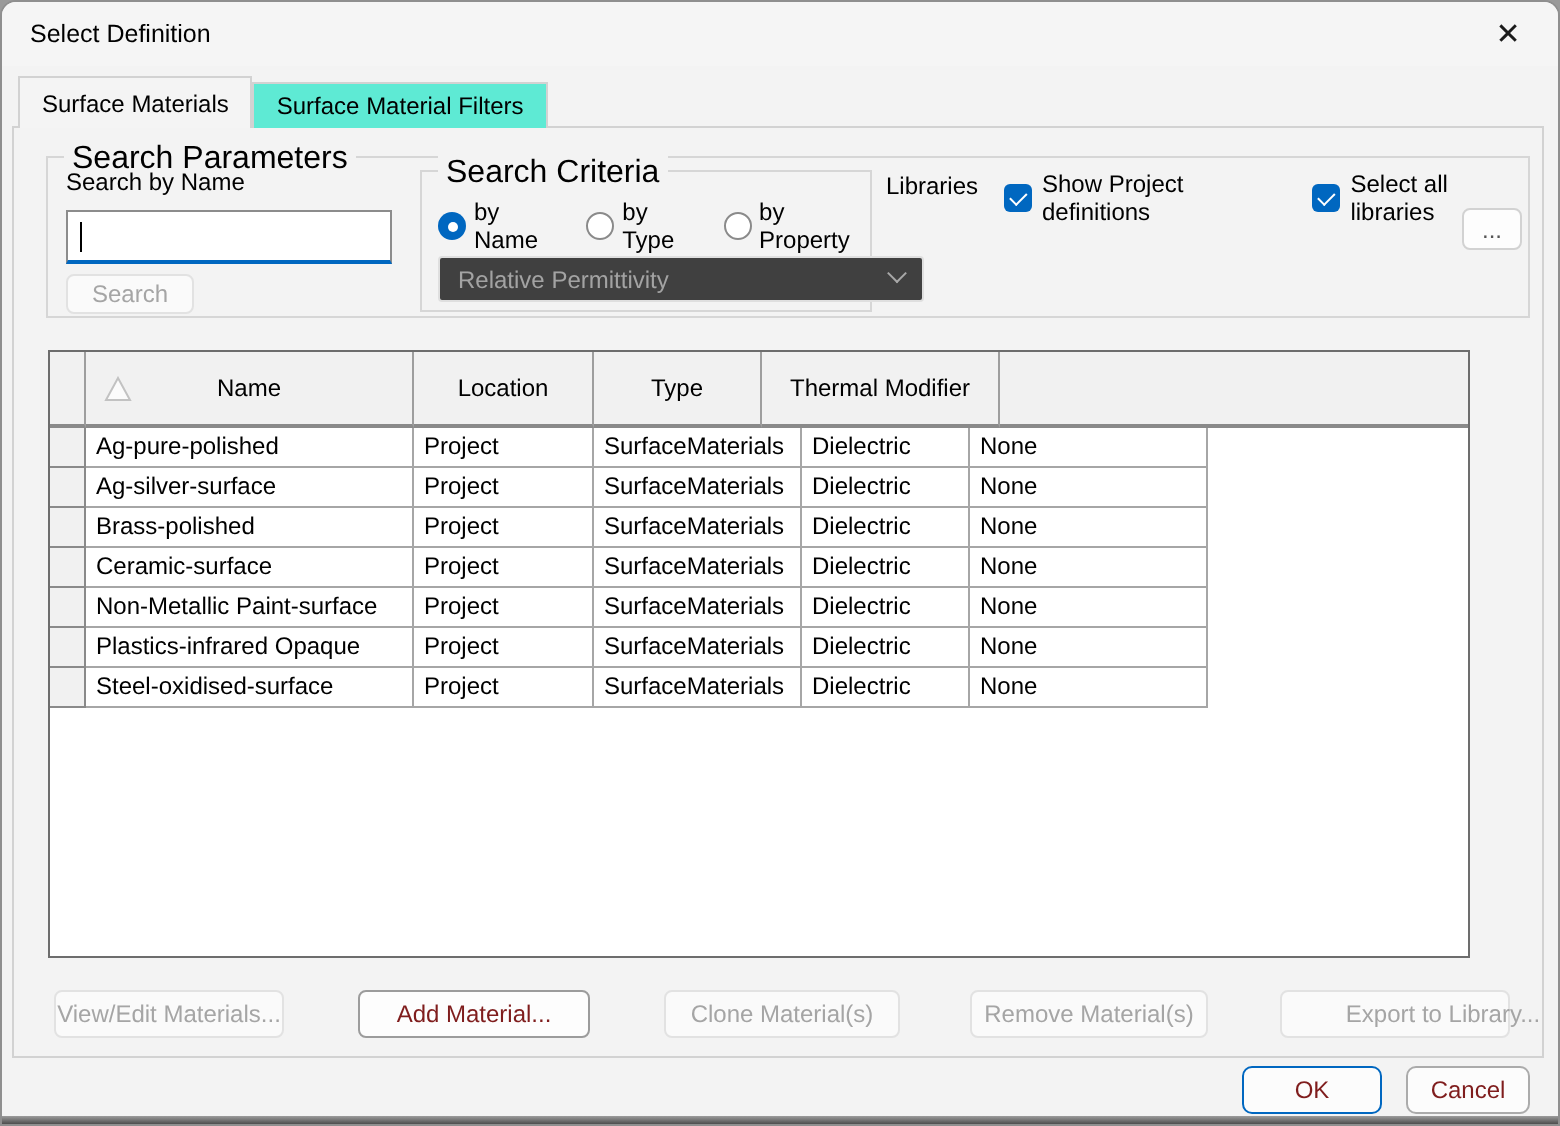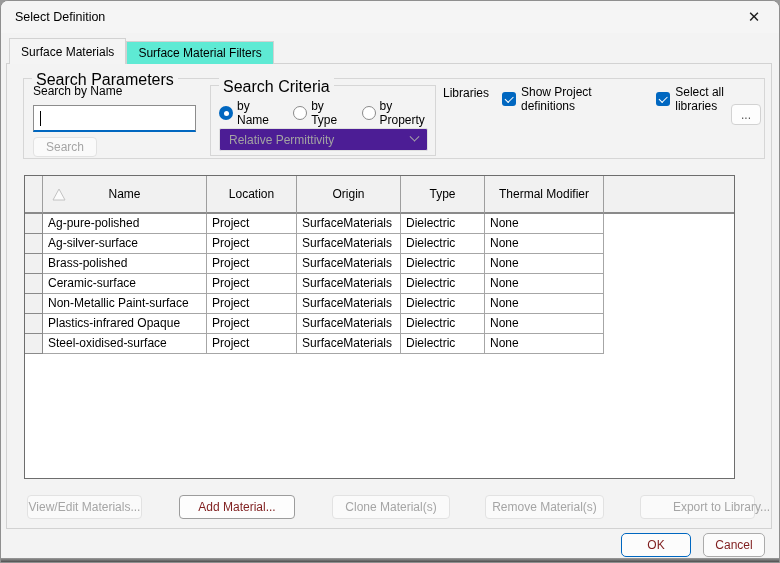--- a/index.html
+++ b/index.html
@@ -42,21 +42,21 @@
   .btn{ display:flex; align-items:center; justify-content:center; background:#fdfdfd;
     border:1px solid #9c9c9c; border-radius:4px; font-size:12px; color:#7f1d1d; white-space:nowrap; }
   .btn.disabled{ background:#fafafa; border-color:#e2e2e2; color:#a5a5a5; }
   .btn-search{ position:absolute; left:9px; top:58px; width:64px; height:20px; }
 
   .radio-row{ position:absolute; left:8px; top:13px; display:flex; gap:13px; }
   .radio-item{ display:flex; align-items:center; gap:4px; }
   .radio-circle{ width:14px; height:14px; border-radius:50%; border:1px solid #8a8a8a; background:#fff; position:relative; flex:0 0 auto; }
   .radio-circle.checked{ border:none; background:#0067c0; }
   .radio-circle.checked::after{ content:""; position:absolute; left:4.5px; top:4.5px; width:5px; height:5px; border-radius:50%; background:#fff; }
-  .dropdown{ position:absolute; left:8px; top:42px; width:209px; height:23px; background:#4c1d95;
+  .dropdown{ position:absolute; left:8px; top:42px; width:243px; height:23px; background:#404040;
     border:1px solid #dfdfdf; border-radius:2px; display:flex; align-items:center; padding:0 9px; color:#a3a3a3; }
   .chevron{ margin-left:auto; width:7px; height:7px; border-right:1.5px solid #a8a8a8; border-bottom:1.5px solid #a8a8a8;
     transform:rotate(45deg) translate(-2px,-2px); }
 
   
   .lbl-libraries{ position:absolute; left:435px; top:21px; }
   .libs-cbs{ position:absolute; left:494px; top:20px; display:flex; gap:14px; }
   .cb-item{ display:flex; align-items:center; gap:5px; }
   .checkbox{ width:14px; height:14px; border-radius:3px; background:#0067c0; position:relative; flex:0 0 auto; }
   .checkbox::after{ content:""; position:absolute; left:3px; top:3.5px; width:7px; height:3.5px;
@@ -167,23 +167,20 @@
         <div class="h-cell w0"></div>
         <div class="h-cell w1">
           <svg class="sort-icon" width="14" height="13" viewBox="0 0 14 13">
             <polygon points="7,1 13,12 1,12" fill="#fbfbfb" stroke="#c2c2c2" stroke-width="1"></polygon>
           </svg>
           <span>Name</span>
         </div>
         <div class="h-cell w2">
           <span>Location</span>
         </div>
-        <div class="h-cell w3">
-          <span>Origin</span>
-        </div>
         <div class="h-cell w4">
           <span>Type</span>
         </div>
         <div class="h-cell w5">
           <span>Thermal Modifier</span>
         </div>
         <div class="h-filler"></div>
       </div>
       <div>
           <div class="grid-row">

